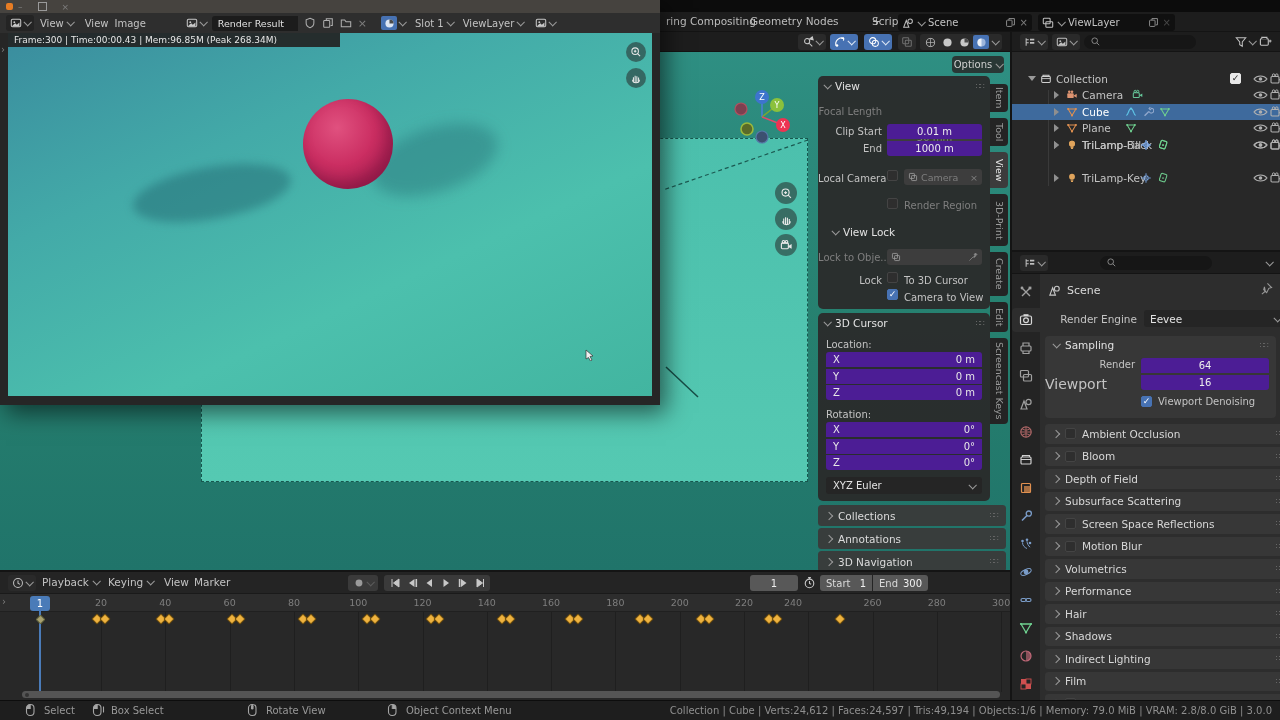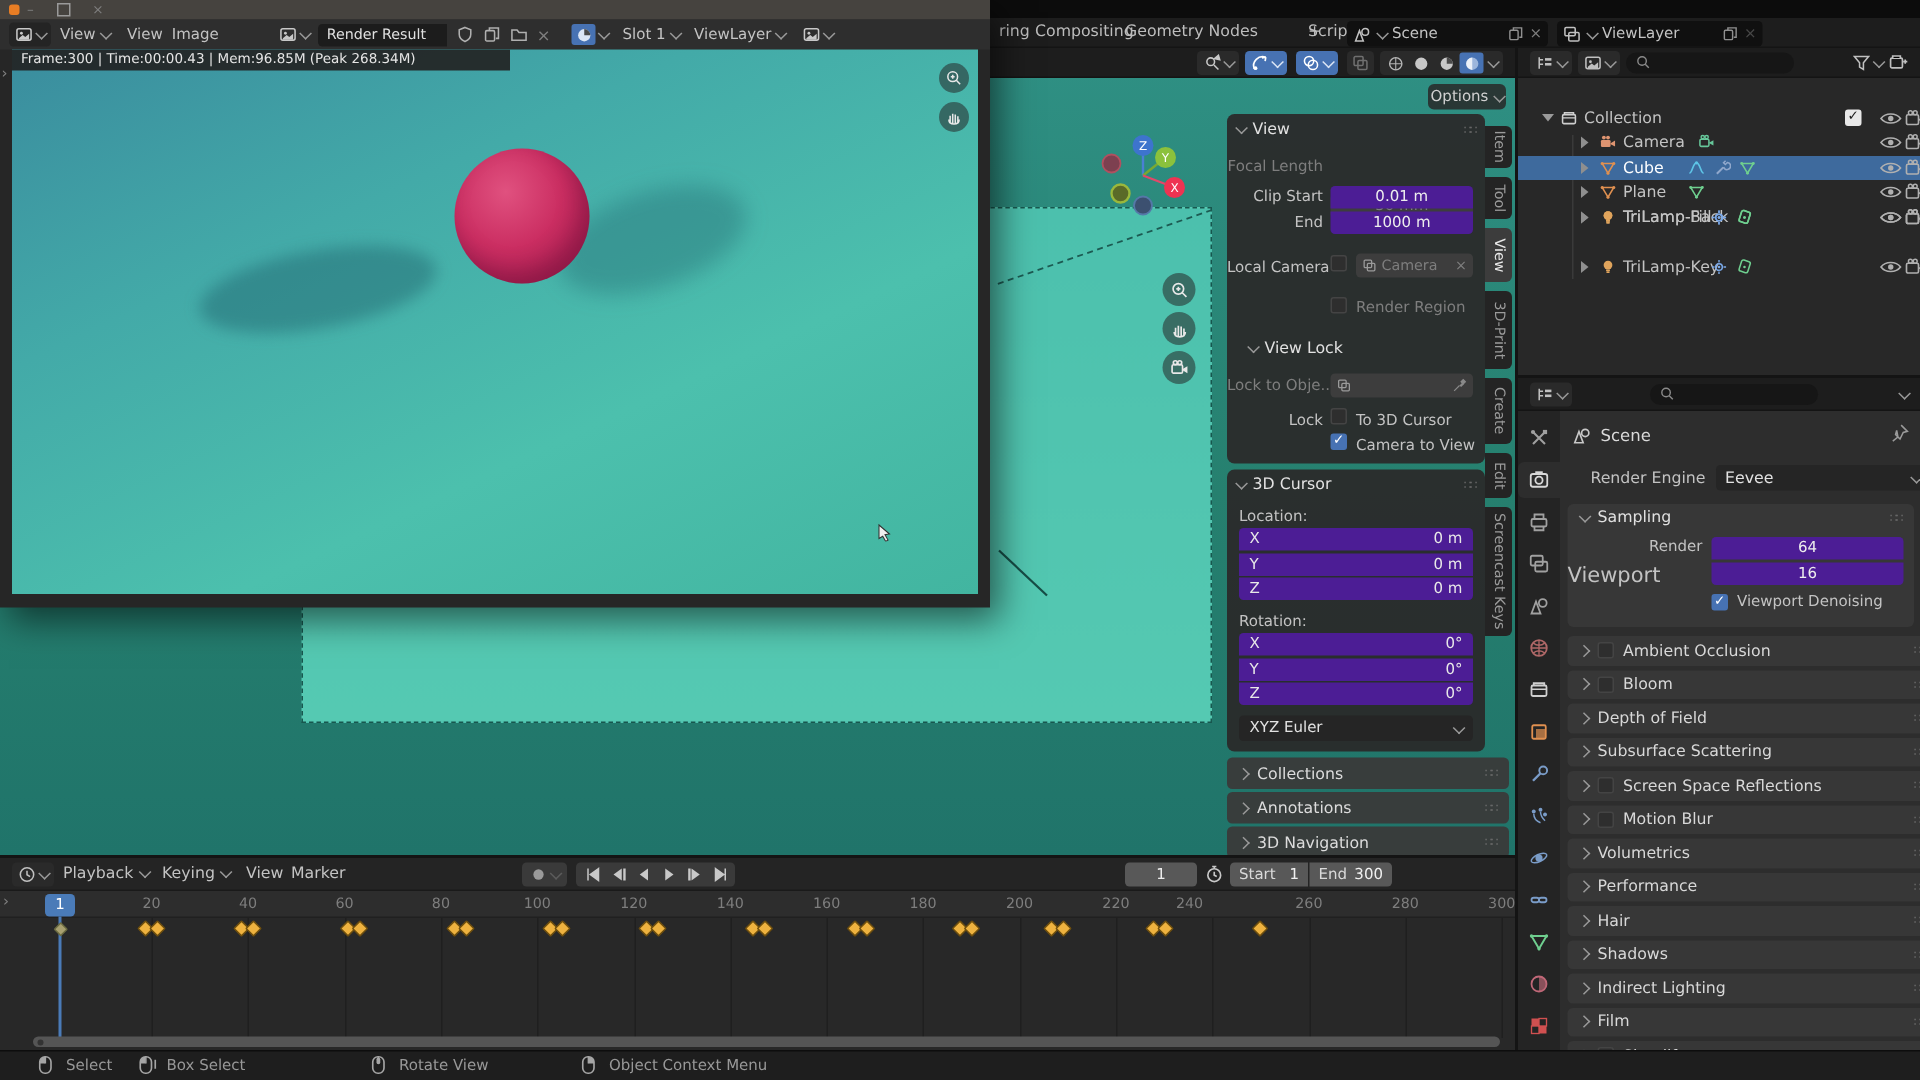--- a/index.html
+++ b/index.html
@@ -978,20 +978,21 @@
       <div class="abs row" style="left: 387px; top: 2px; gap: 6px;">
         <div>
           <svg width="13" height="14" viewBox="0 0 13 14" xmlns="http://www.w3.org/2000/svg">
             <rect x="1.5" y="1.5" width="7.5" height="11" rx="3.5" fill="none" stroke="#a5a5a5" stroke-width="1.1"></rect>
             <path d="M5.25 1.5v4.5" stroke="#a5a5a5" stroke-width="1"></path>
             <path d="M5.5 1.5A4 4 0 0 1 9 5v1H5.5z" fill="#a5a5a5"></path>
           </svg>
         </div>
         <div class="txt dim" style="font-size: 10px; color: rgb(152, 152, 152);">Object Context Menu</div>
       </div>
+      <div class="abs txt" style="right: 8px; top: 4px; font-size: 10px; color: rgb(143, 143, 143); position: absolute;">Collection | Cube | Verts:24,612 | Faces:24,597 | Tris:49,194 | Objects:1/6 | Memory: 79.0 MiB | VRAM: 2.8/8.0 GiB | 3.0.0</div>
     </div>
   <div id="renderwin" class="abs" style="left:0;top:0;width:660px;height:405px;background:#262626;box-shadow:6px 8px 22px rgba(0,0,0,.55);">
       <div class="abs row" style="left: 0px; top: 0px; width: 100%; height: 13px; background: rgb(70, 67, 63); padding: 0px 6px; box-sizing: border-box; gap: 5px;">
         <div style="width: 7px; height: 7px; border-radius: 2px; background: rgb(232, 125, 36);"></div>
         <div class="txt dim" style="font-size: 9px;">–</div>
         <div style="width: 7px; height: 7px; border: 1px solid rgb(154, 154, 154); margin-left: 10px;"></div>
         <div class="txt dim" style="font-size: 9px; margin-left: 10px;">×</div>
       </div>
       <div class="abs row" style="left: 0px; top: 13px; width: 100%; height: 20px; background: rgb(46, 46, 46); padding: 0px 6px; box-sizing: border-box; gap: 6px;">
         <div class="row" style="gap: 2px; background: rgb(36, 36, 36); border-radius: 3px; padding: 2px 4px;">

